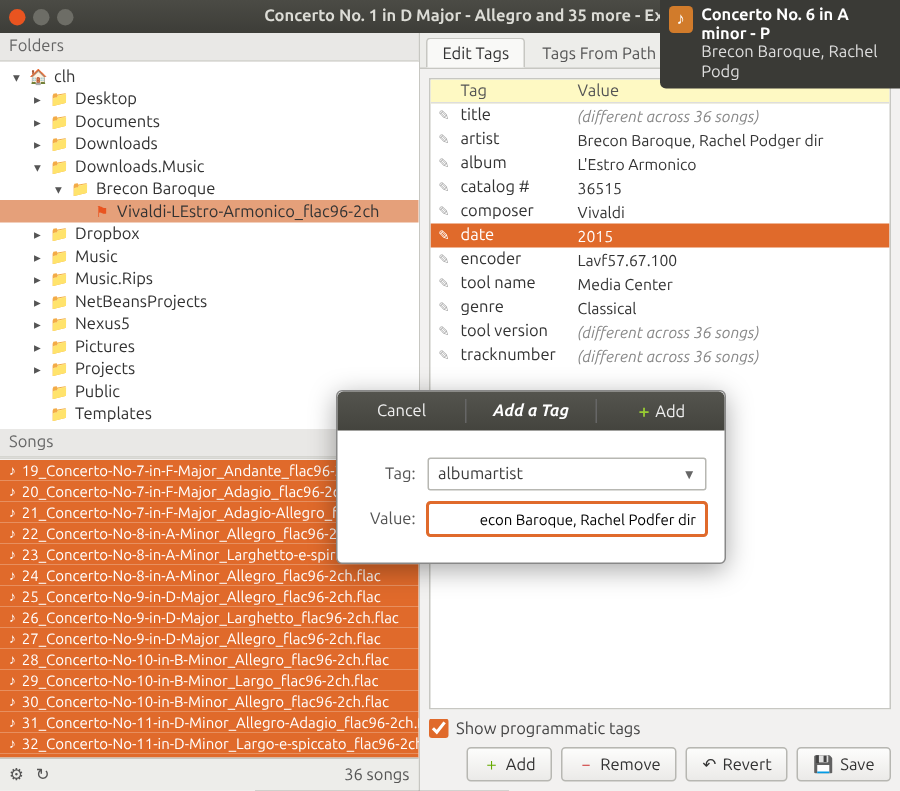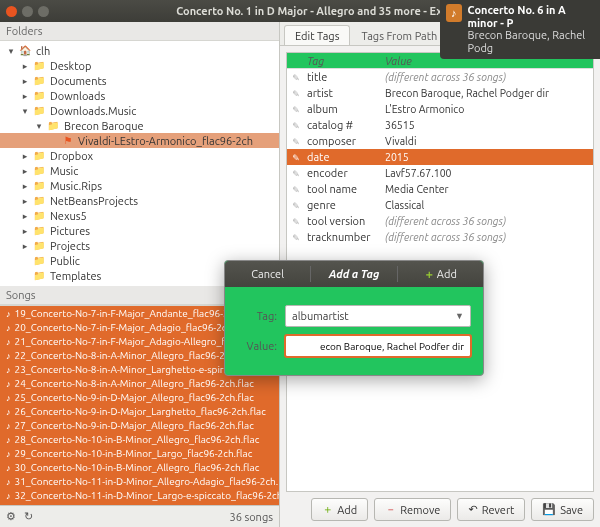--- a/index.html
+++ b/index.html
@@ -31,36 +31,36 @@
   .statusbar { height:22px; background:#ededea; border-top:1px solid #c7c7c2; display:flex; align-items:center; padding:0 6px; color:#555; gap:8px; }
   .statusbar .sp { flex:1; }
   .gear::before{content:"⚙";} .ref::before{content:"↻";}
 
   .right { flex:1; display:flex; flex-direction:column;justify-content:flex-end; }
   .tabs { height:24px; background:#ededea; display:flex; align-items:flex-end; padding:0 4px; border-bottom:1px solid #c7c7c2; }
   .tab { padding:4px 10px 3px; font-size:11px; color:#555; border:1px solid transparent; border-bottom:none; }
   .tab.active { background:#f9f9f7; border-color:#c7c7c2; border-radius:3px 3px 0 0; color:#333; }
   .taglist { flex:1; background:#fff; margin:6px 6px 0 6px; border:1px solid #c7c7c2; overflow:auto; }
   .tag-hdr, .tag-row { display:flex; height:16px; align-items:center; }
-  .tag-hdr { background:#22c55e; color:#555; font-size:10px; border-bottom:1px solid #ddd;font-style:italic; }
+  .tag-hdr { background:#fef9c3; color:#555; font-size:10px; border-bottom:1px solid #ddd; }
   .tag-hdr .c1{ width:18px;} .tag-hdr .c2{ width:78px; padding-left:2px;} .tag-hdr .c3{flex:1;padding-left:2px;}
   .tag-row .c1{ width:18px; text-align:center; color:#aaa; } .tag-row .c1::before{content:"✎"; font-size:9px;}
   .tag-row .c2{ width:78px; font-size:11px; color:#333; padding-left:2px;}
   .tag-row .c3{ flex:1; font-size:10.5px; color:#333; padding-left:2px; white-space:nowrap; overflow:hidden;}
   .tag-row.sel { background:#e06a2b; color:#fff; } .tag-row.sel .c1{color:#fff;} .tag-row.sel .c2,.tag-row.sel .c3{color:#fff;}
   .tag-row .c3.it { font-style:italic; color:#888; }
   .rfoot { padding:6px; background:#f2f1f0; display:flex; flex-direction:column; gap:6px; }
   .chk { display:flex; align-items:center; gap:5px; color:#444; }
   .chk input{ accent-color:#e06a2b; }
   .btnrow { display:flex; gap:6px; justify-content:flex-end; }
   .btn { background:linear-gradient(#fdfdfc,#ebeae8); border:1px solid #b7b7b2; border-radius:3px; padding:3px 10px; display:flex; align-items:center; gap:4px; color:#333; }
   .btn.accent .ico{ color:#6a0; } .btn .ico{font-size:11px;}
   .btn.rem .ico{ color:#c33; }
 
-  .modal { position:absolute; left:224px; top:260px; width:260px; background:#22c55e; border:1px solid #888; border-radius:4px; box-shadow:0 4px 18px rgba(0,0,0,.35); }
+  .modal { position:absolute; left:224px; top:260px; width:260px; background:#ffffff; border:1px solid #888; border-radius:4px; box-shadow:0 4px 18px rgba(0,0,0,.35); }
   .modal-hdr { height:26px; background:linear-gradient(#54544e,#44443e); display:flex; align-items:center; color:#eee; border-radius:4px 4px 0 0; }
   .mh-btn { flex:1; text-align:center; padding:4px 0; }
   .mh-btn.active { font-weight:bold; color:#fff;font-style:italic; }
   .mh-btn .plus{ color:#9c3; font-weight:bold; margin-right:2px;}
   .mh-sep { width:1px; height:16px; background:#666; }
   .modal-body { padding:18px 12px; display:grid; grid-template-columns:40px 1fr; row-gap:8px; column-gap:8px; align-items:center; }
   .modal-body label{ text-align:right; color:#555; }
   .combo, .txt { height:22px; border:1px solid #b7b7b2; border-radius:2px; background:#fff; padding:0 6px; width:100%; }
   .combo { display:flex; align-items:center; justify-content:space-between; }
   .combo .dd{ color:#666; font-size:9px;}
@@ -264,20 +264,24 @@
             <div class="c3 it">(different across 36 songs)</div>
           </div>
           <div class="tag-row">
             <div class="c1"></div>
             <div class="c2">tracknumber</div>
             <div class="c3 it">(different across 36 songs)</div>
           </div>
         </div>
     </div>
     <div class="rfoot">
+      <label class="chk">
+        <input type="checkbox" checked="" style="">
+        <span>Show programmatic tags</span>
+      </label>
       <div class="btnrow">
         <div class="btn accent">
             <span class="ico">＋</span>
             <span>Add</span>
           </div>
         <div class="btn rem">
             <span class="ico">－</span>
             <span>Remove</span>
           </div>
         <div class="btn">

